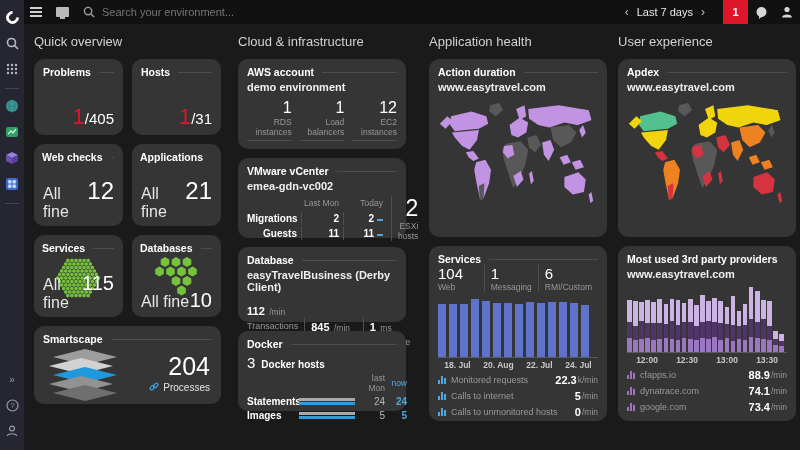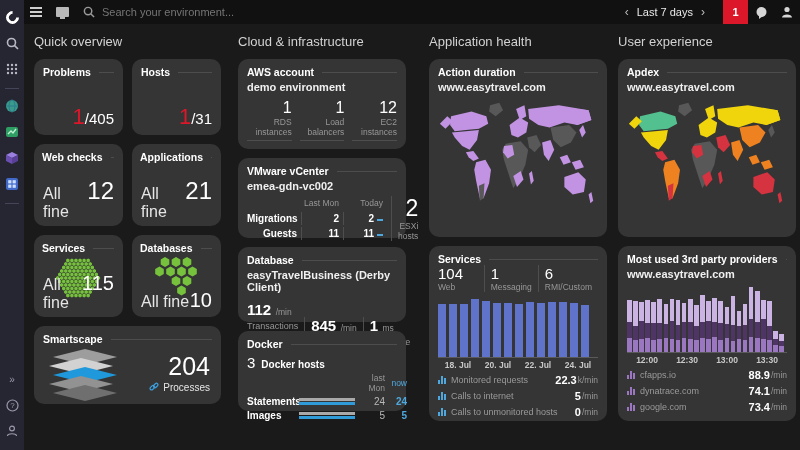--- a/index.html
+++ b/index.html
@@ -75,21 +75,21 @@
   .vm-table .num { color:#fff; font-weight:bold; text-align:right; padding:1px 4px; border-left:1px solid #4e4e4e; }
   .vm-dash { display:inline-block; width:6px; height:2px; background:var(--accent-blue,#4fa8dd); vertical-align:middle; margin-left:3px; }
   .vm-big { flex:1; text-align:right; border-left:1px solid #4e4e4e; margin-left:4px; padding-left:6px; }
   .vm-big .v { font-size:23px; color:#fff; line-height:1.1; }
   .vm-big .c { font-size:8.5px; color:#979797; }
 
   .db-stats { display:grid; grid-template-columns:1fr 1.1fr 1.1fr; margin-top:8px; }
   .db-stat { padding:0 6px; }
   .db-stat:first-child { padding-left:0; }
   .db-stat + .db-stat { border-left:1px solid #4e4e4e;margin-top:16px; }
-  .db-stat .v { font-size:15px; font-weight:bold; color:#fff; }
+  .db-stat .v { font-size:11px; font-weight:bold; color:#fff; }
   .db-stat .u { font-size:8.5px; color:#979797; }
   .db-stat .c { font-size:9px; color:#979797; margin-top:2px; }
 
   .dock-hosts { display:flex; align-items:baseline; gap:6px; margin-top:4px; }
   .dock-hosts .v { font-size:15px; color:#fff; }
   .dock-hosts .c { font-size:10px; font-weight:bold; color:#fff; }
   .dock-grid { display:grid; grid-template-columns:52px 60px 26px 22px; align-items:center; row-gap:3px; margin-top:2px; }
   .dock-grid .h { font-size:8.5px; color:#979797; text-align:right; }
   .dock-grid .h.now { color:var(--accent-blue,#4fa8dd); }
   .dock-grid .n { font-size:10px; font-weight:bold; color:#fff; }
@@ -610,21 +610,21 @@
             <div class="vbar" style="height: 53.4px;"></div>
             <div class="vbar" style="height: 54.6px;"></div>
             <div class="vbar" style="height: 54px;"></div>
             <div class="vbar" style="height: 54.6px;"></div>
             <div class="vbar" style="height: 54.6px;"></div>
             <div class="vbar" style="height: 54px;"></div>
             <div class="vbar" style="height: 51.6px;"></div>
           </div>
         <div class="axis" id="svc-axis">
             <span>18. Jul</span>
-            <span>20. Jul</span>
+            <span>20. Aug</span>
             <span>22. Jul</span>
             <span>24. Jul</span>
           </div>
         <div id="svc-rows">
             <div class="mrow">
               <span class="mini-ic mini-blue">
                 <i></i>
                 <i></i>
                 <i></i>
               </span>

